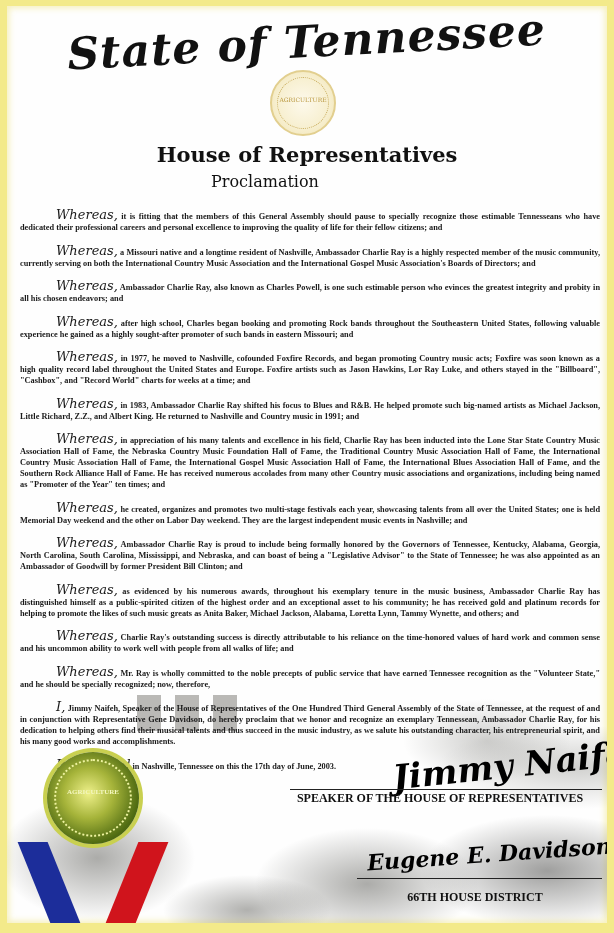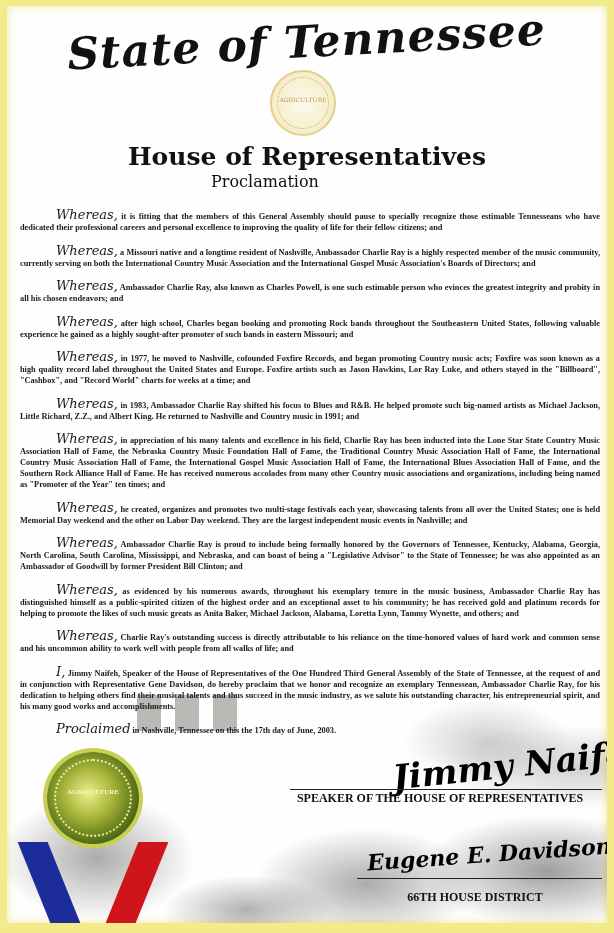--- a/index.html
+++ b/index.html
@@ -40,21 +40,21 @@
   .state-seal::before {
     content: ""; position: absolute; inset: 5px; border-radius: 50%;
     border: 1px dotted #c9ad5e;
   }
   .state-seal-text {
     position: absolute; left: 0; right: 0; top: 24px; text-align: center;
     font-family: "DejaVu Serif", serif; font-size: 6px; color: #b8963c;
   }
   .house-title {
     position: absolute; top: 136px; left: 0; width: 600px; text-align: center;
-    font-family: "DejaVu Serif", serif; font-weight: bold; font-size: 25px; color: #111;
+    font-family: "DejaVu Serif", serif; font-weight: bold; font-size: 21px; color: #111;
   }
   .proc-title {
     position: absolute; top: 166px; left: 0; width: 516px; text-align: center;
     font-family: "DejaVu Serif", serif; font-size: 16px; color: #111;
   }
   .body-text {
     position: absolute; left: 13px; top: 203px; width: 580px;
     font-family: "Liberation Serif", serif; font-size: 8.3px; line-height: 11px;
     color: #1a1a1a; font-weight: bold; text-align: justify;
   }
@@ -117,20 +117,21 @@
       <p class="para"><span class="lead">Whereas,</span><span> a Missouri native and a longtime resident of Nashville, Ambassador Charlie Ray is a highly respected member of the music community, currently serving on both the International Country Music Association and the International Gospel Music Association's Boards of Directors; and</span></p>
       <p class="para"><span class="lead">Whereas,</span><span> Ambassador Charlie Ray, also known as Charles Powell, is one such estimable person who evinces the greatest integrity and probity in all his chosen endeavors; and</span></p>
       <p class="para"><span class="lead">Whereas,</span><span> after high school, Charles began booking and promoting Rock bands throughout the Southeastern United States, following valuable experience he gained as a highly sought-after promoter of such bands in eastern Missouri; and</span></p>
       <p class="para"><span class="lead">Whereas,</span><span> in 1977, he moved to Nashville, cofounded Foxfire Records, and began promoting Country music acts; Foxfire was soon known as a high quality record label throughout the United States and Europe.  Foxfire artists such as Jason Hawkins, Lor Ray Luke, and others stayed in the "Billboard", "Cashbox", and "Record World" charts for weeks at a time; and</span></p>
       <p class="para"><span class="lead">Whereas,</span><span> in 1983, Ambassador Charlie Ray shifted his focus to Blues and R&amp;B.  He helped promote such big-named artists as Michael Jackson, Little Richard, Z.Z., and Albert King.  He returned to Nashville and Country music in 1991; and</span></p>
       <p class="para"><span class="lead">Whereas,</span><span> in appreciation of his many talents and excellence in his field, Charlie Ray has been inducted into the Lone Star State Country Music Association Hall of Fame, the Nebraska Country Music Foundation Hall of Fame, the Traditional Country Music Association Hall of Fame, the International Country Music Association Hall of Fame, the International Gospel Music Association Hall of Fame, the International Blues Association Hall of Fame, and the Southern Rock Alliance Hall of Fame. He has received numerous accolades from many other Country music associations and organizations, including being named as "Promoter of the Year" ten times; and</span></p>
       <p class="para"><span class="lead">Whereas,</span><span> he created, organizes and promotes two multi-stage festivals each year, showcasing talents from all over the United States; one is held Memorial Day weekend and the other on Labor Day weekend.  They are the largest independent music events in Nashville; and</span></p>
       <p class="para"><span class="lead">Whereas,</span><span> Ambassador Charlie Ray is proud to include being formally honored by the Governors of Tennessee, Kentucky, Alabama, Georgia, North Carolina, South Carolina, Mississippi, and Nebraska, and can boast of being a "Legislative Advisor" to the State of Tennessee; he was also appointed as an Ambassador of Goodwill by former President Bill Clinton; and</span></p>
       <p class="para"><span class="lead">Whereas,</span><span> as evidenced by his numerous awards, throughout his exemplary tenure in the music business, Ambassador Charlie Ray has distinguished himself as a public-spirited citizen of the highest order and an exceptional asset to his community; he has received gold and platinum records for helping to promote the likes of such music greats as Anita Baker, Michael Jackson, Alabama, Loretta Lynn, Tammy Wynette, and others; and</span></p>
       <p class="para"><span class="lead">Whereas,</span><span> Charlie Ray's outstanding success is directly attributable to his reliance on the time-honored values of hard work and common sense and his uncommon ability to work well with people from all walks of life; and</span></p>
+      <p class="para"><span class="lead">Whereas,</span><span> Mr. Ray is wholly committed to the noble precepts of public service that have earned Tennessee recognition as the "Volunteer State," and he should be specially recognized; now, therefore,</span></p>
       <p class="para"><span class="lead">I,</span><span> Jimmy Naifeh, Speaker of the House of Representatives of the One Hundred Third General Assembly of the State of Tennessee, at the request of and in conjunction with Representative Gene Davidson, do hereby proclaim that we honor and recognize an exemplary Tennessean, Ambassador Charlie Ray, for his dedication to helping others find their musical talents and thus succeed in the music industry, as we salute his outstanding character, his entrepreneurial spirit, and his many good works and accomplishments.</span></p>
       <p class="para"><span class="lead">Proclaimed</span><span> in Nashville, Tennessee on this the 17th day of June, 2003.</span></p>
     </div>
 
     <div class="signature" style="left:385px; top:738px; font-size:34px; transform: rotate(-6deg);">Jimmy Naifeh</div>
     <div class="sig-line" style="left:283px; top:783px; width:312px;"></div>
     <div class="sig-label" style="left:283px; top:785px; width:300px;">SPEAKER OF THE HOUSE OF REPRESENTATIVES</div>
 
     <div class="signature" style="left:360px; top:835px; font-size:22px; transform: rotate(-4deg);">Eugene E. Davidson</div>
     <div class="sig-line" style="left:350px; top:872px; width:245px;"></div>

